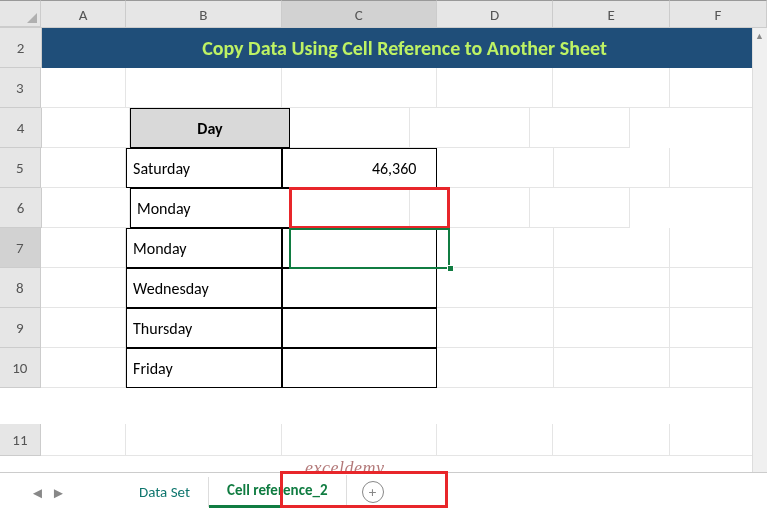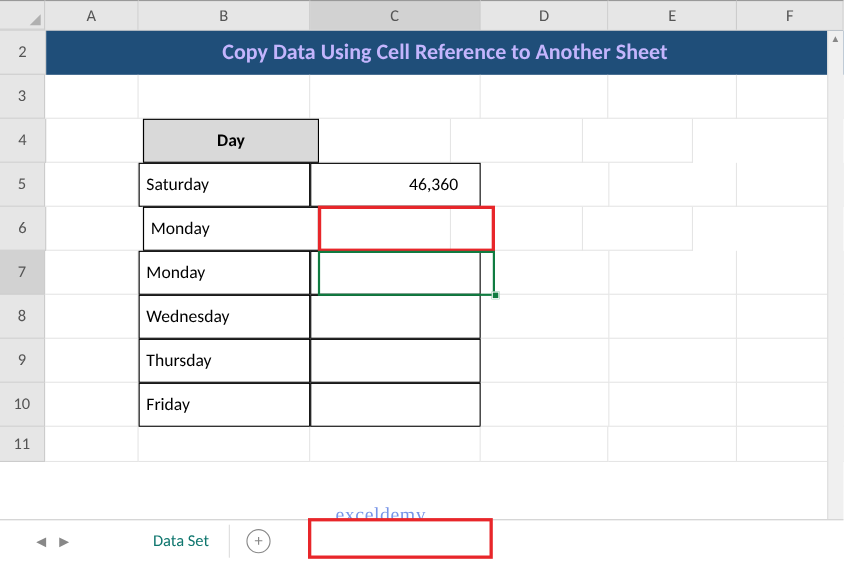--- a/index.html
+++ b/index.html
@@ -9,37 +9,37 @@
 .corner { width: 42px; background: #e6e6e6; border-right: 1px solid #ccc; border-top: 1px solid #999; border-bottom: 1px solid #ccc; position: relative; }
 .corner::after { content: ""; position: absolute; right: 3px; bottom: 3px; width: 0; height: 0; border-style: solid; border-width: 0 0 10px 10px; border-color: transparent transparent #b0b0b0 transparent; }
 .col-h { text-align: center; font-size: 15px; color: #555; border-right: 1px solid #ccc; border-top: 1px solid #999; line-height: 28px; background: #e6e6e6; }
 .col-a { width: 88px; } .col-b { width: 160px; } .col-c { width: 160px; } .col-d { width: 120px; } .col-e { width: 120px; } .col-f { width: 100px; }
 .col-h.selected { background: #d2d2d2; }
 .row { display: flex; height: 40px; }
 .row-h { width: 42px; text-align: center; font-size: 15px; color: #555; border-right: 1px solid #ccc; border-bottom: 1px solid #ccc; line-height: 40px; background: #e6e6e6; }
 .row-h.selected { background: #d2d2d2; }
 .cell { border-right: 1px solid #e5e5e5; border-bottom: 1px solid #e5e5e5; position: relative; }
 .title-row { height: 40px; }
-.title-cell { position: absolute; left: 42px; top: 0; width: 725px; height: 40px; background: #1f4e79; color: #c4b5fd; font-size: 20px; font-weight: bold; text-align: center; line-height: 40px; }
+.title-cell { position: absolute; left: 42px; top: 0; width: 725px; height: 40px; background: #1f4e79; color: #bef264; font-size: 20px; font-weight: bold; text-align: center; line-height: 40px; }
 .th { background: #d9d9d9; text-align: center; font-weight: bold; font-size: 17px; color: #000000; line-height: 40px; }
 .tb { border: 1.5px solid #000; }
 .td { border: 1px solid #000; font-size: 16px; line-height: 40px; padding: 0 6px; }
 .td-r { text-align: right; padding-right: 20px; }
 .redbox { position: absolute; border: 3px solid #e8262a; pointer-events: none; }
 .selcell { position: absolute; border: 2px solid #107c41; pointer-events: none; }
 .fillhandle { position: absolute; width: 7px; height: 7px; background: #107c41; border: 1px solid #fff; }
 .sheet-tabs { position: absolute; bottom: 0; left: 0; width: 767px; height: 38px; background: #fff; border-top: 1px solid #ccc; display: flex; align-items: center; }
 .tab-nav { display: flex; padding-left: 30px; gap: 6px; }
 .nav-btn { width: 15px; height: 15px; cursor: pointer; color: #888; font-size:15px; }
 .tab { padding: 6px 18px; font-size: 15px; color: #0f766e; border-right: 1px solid #ddd; cursor: pointer; position: relative; }
 .tab.active { color: #107c41; font-weight: bold; background: #fff; border-bottom: 3px solid #107c41; }
 .add-sheet { width: 22px; height: 22px; border: 1.5px solid #888; border-radius: 50%; text-align: center; line-height: 20px; color: #888; margin-left: 15px; cursor: pointer; font-size: 15px; }
 .scroll-right { position: absolute; right: 0; top: 28px; width: 15px; height: 444px; background: #f0f0f0; border-left: 1px solid #ddd; }
 .scroll-right::before { content: "▲"; position: absolute; top: 2px; left: 2px; font-size: 9px; color: #888; }
-.watermark { position: absolute; color: #1d4ed8; font-size: 18px; left: 305px; top: 458px; pointer-events:none; letter-spacing: 0.5px; font-family: cursive; opacity:0.6;}
+.watermark { position: absolute; color: #7f1d1d; font-size: 18px; font-style: italic; left: 305px; top: 458px; pointer-events:none; letter-spacing: 0.5px; font-family: cursive; opacity:0.6;}
 </style>
 </head>
 <body>
 
 <div class="grid">
   <div class="col-headers">
     <div class="corner"></div>
     <div class="col-h col-a">A</div>
     <div class="col-h col-b">B</div>
     <div class="col-h col-c selected">C</div>
@@ -115,21 +115,21 @@
     </div>
   <div class="row">
       <div class="row-h">10</div>
       <div class="cell col-a"></div>
       <div class="cell col-b td tb">Friday</div>
       <div class="cell col-c td td-r tb"></div>
       <div class="cell col-d"></div>
       <div class="cell col-e"></div>
       <div class="cell col-f"></div>
     </div>
-  <div class="row" style="height:32px;">
+  <div class="row" style="height:32px;margin-top:36px;">
       <div class="row-h" style="line-height:32px;">11</div>
       <div class="cell col-a"></div>
       <div class="cell col-b"></div>
       <div class="cell col-c"></div>
       <div class="cell col-d"></div>
       <div class="cell col-e"></div>
       <div class="cell col-f"></div>
     </div>
 </div>
 
@@ -141,15 +141,16 @@
 
 <div class="watermark">exceldemy</div>
 
 <div class="sheet-tabs">
   <div class="tab-nav">
     <span class="nav-btn">◄</span>
     <span class="nav-btn">►</span>
   </div>
   <div style="width:55px;"></div>
   <div class="tab">Data Set</div>
+  <div class="tab active">Cell reference_2</div>
   <div class="add-sheet">+</div>
 </div>
 <div class="redbox" style="left:280px; top:471px; width:168px; height:37px;"></div>
 
 </body></html>

